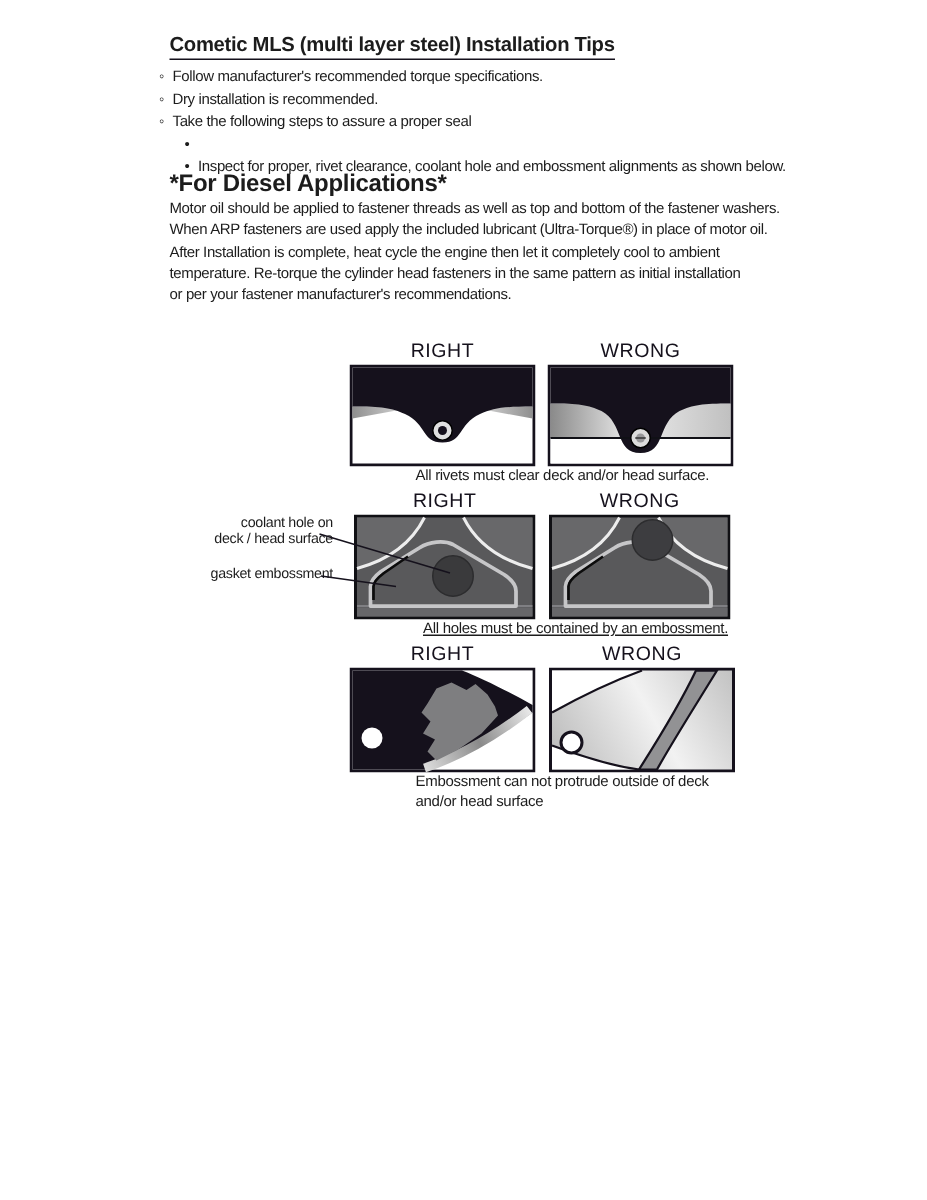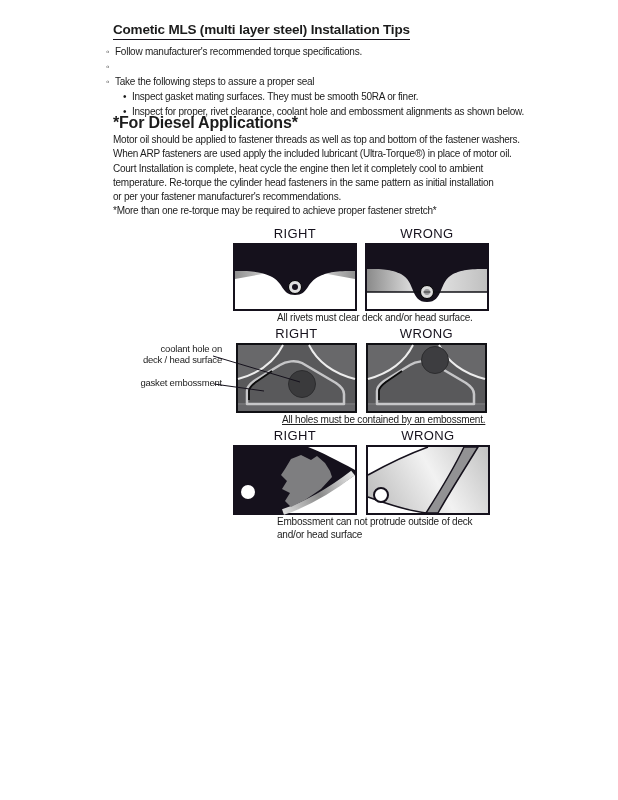--- a/index.html
+++ b/index.html
@@ -44,42 +44,41 @@
 
   <div class="title">Cometic MLS (multi layer steel) Installation Tips</div>
 
   <div class="bullets">
     <div class="bullet-row">
       <span class="bullet-glyph">◦</span>
       <span>Follow manufacturer's recommended torque specifications.</span>
     </div>
     <div class="bullet-row">
       <span class="bullet-glyph">◦</span>
+      <span>Dry installation is recommended.</span>
     </div>
     <div class="bullet-row">
       <span class="bullet-glyph">◦</span>
       <span>Take the following steps to assure a proper seal</span>
     </div>
     <div class="bullet-row sub">
       <span class="bullet-glyph">•</span>
-      <span>Inspect gasket mating surfaces.  They must be smooth 50RA or finer.</span>
     </div>
     <div class="bullet-row sub">
       <span class="bullet-glyph">•</span>
       <span>Inspect for proper, rivet clearance, coolant hole and embossment alignments as shown below.</span>
     </div>
   </div>
 
   <div class="diesel-heading">*For Diesel Applications*</div>
   <div class="para para-1">Motor oil should be applied to fastener threads as well as top and bottom of the fastener washers.
 When ARP fasteners are used apply the included lubricant (Ultra-Torque®) in place of motor oil.</div>
-  <div class="para para-2">Court Installation is complete, heat cycle the engine then let it completely cool to ambient
+  <div class="para para-2">After Installation is complete, heat cycle the engine then let it completely cool to ambient
 temperature. Re-torque the cylinder head fasteners in the same pattern as initial installation
 or per your fastener manufacturer's recommendations.</div>
-  <div class="para para-3">*More than one re-torque may be required to achieve proper fastener stretch*</div>
 
   <div class="fig-col" style="left:233px;top:227px;">
     <span class="fig-label">RIGHT</span>
     <svg width="124" height="68" viewBox="0 0 124 68">
       <defs>
         <linearGradient id="p1rgL" x1="0" y1="0" x2="1" y2="0">
           <stop offset="0" stop-color="#8f8f8f"></stop>
             <stop offset="1" stop-color="#e8e8e8"></stop>
         </linearGradient>
         <linearGradient id="p1rgR" x1="1" y1="0" x2="0" y2="0">

